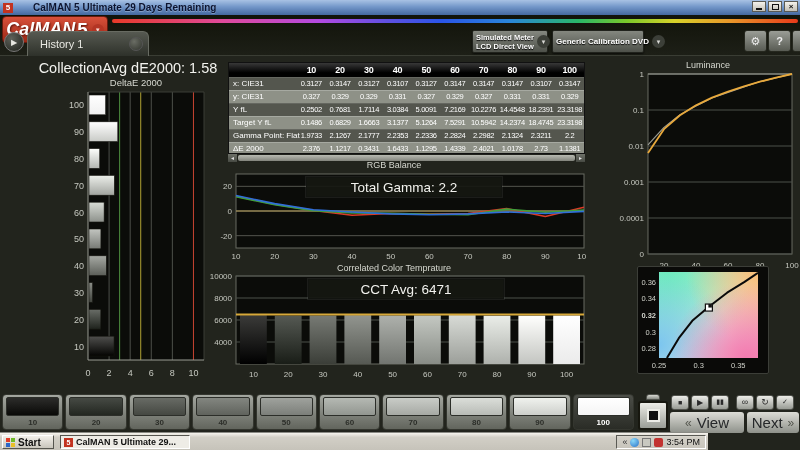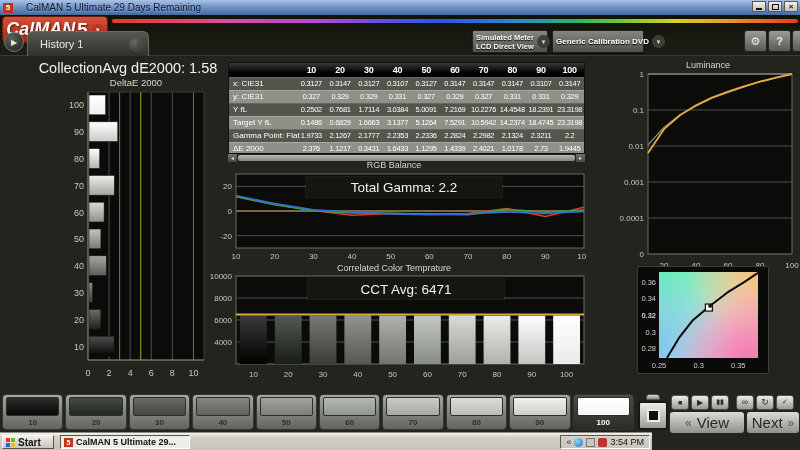--- a/index.html
+++ b/index.html
@@ -3,21 +3,21 @@
 <meta charset="utf-8">
 <style>
 *{margin:0;padding:0;box-sizing:border-box}
 html,body{background:#444}
 .screen{position:relative;width:800px;height:450px;overflow:hidden;font-family:"Liberation Sans",sans-serif;background:#22241d}
 .abs{position:absolute}
 svg{position:absolute;display:block}
 .tick{font-size:8px;fill:#c6c8c0;font-family:"Liberation Sans",sans-serif}
 
 .titlebar{position:absolute;left:0;top:0;width:800px;height:15px;background:linear-gradient(180deg,#a8c2e4,#7397c9 45%,#44689f);display:flex;align-items:center}
-.titletext{color:#0c1430;font-size:10px;font-weight:normal;padding-left:13px;text-shadow:0 1px 0 rgba(255,255,255,.25)}
+.titletext{color:#0c1430;font-size:10px;font-weight:bold;padding-left:20px;text-shadow:0 1px 0 rgba(255,255,255,.25)}
 .appicon{width:10px;height:10px;background:#c23320;color:#fff;font-size:8px;font-weight:bold;text-align:center;line-height:10px;margin-left:3px}
 .wbtn{width:14px;height:11px;background:linear-gradient(#f4f2ec,#c2bfb6);border:1px solid #5a5a54;display:flex;align-items:center;justify-content:center;color:#111;font-size:8px;line-height:1}
 
 .toolband{position:absolute;left:0;top:15px;width:800px;height:41px;background:linear-gradient(#111309,#1d1f17);border-bottom:1px solid #3a3d34}
 .ddl{position:absolute;top:30px;height:23px;background:linear-gradient(#84877f,#4e514a);border:1px solid #20221c;border-radius:2px;color:#fff;display:flex;align-items:center;box-shadow:0 1px 2px rgba(0,0,0,.6)}
 .ybar{width:3px;align-self:stretch;background:#ead84e;border-radius:2px 0 0 2px}
 .ddtext{flex:1;padding:16px 3px;font-size:7.5px;line-height:1.2;font-weight:bold;text-shadow:0 1px 1px #000;white-space:nowrap}
 .ddarrow{width:13px;height:13px;border-radius:50%;background:#3c3f38;color:#d8d8d4;font-size:6px;display:flex;align-items:center;justify-content:center;margin-right:3px;flex:none}
 .hbtn{position:absolute;top:30px;width:23px;height:22px;border-radius:3px;background:linear-gradient(#9a9d96,#585b53);border:1px solid #26281f;color:#eee;font-size:11px;display:flex;align-items:center;justify-content:center}
 .ctitle{position:absolute;color:#d6d8d0;font-size:9px;text-align:center}
@@ -38,21 +38,21 @@
 .patch{width:61.4px;height:36px;border-radius:4px;background:linear-gradient(#a4a7a0,#62655d);border:1px solid #34362f;padding:2px 3px;display:flex;flex-direction:column}
 .swatch{height:19px;border-radius:2px;border:1px solid #2c2e29}
 .plabel{text-align:center;font-size:8px;color:#2c2e29;margin-top:2px;font-weight:bold}
 .patch.sel{background:linear-gradient(#4c4e48,#2a2c26)}
 .patch.sel .plabel{color:#fff}
 
 .tbtn{width:18px;height:15px;border-radius:3px;background:linear-gradient(#ececE8,#989b94);border:1px solid #50524c;color:#2a2a2a;font-size:7px;display:flex;align-items:center;justify-content:center;flex:none}
 .navbtn{position:absolute;height:21px;border-radius:3px;background:linear-gradient(#dcdcd6,#8e918a);border:1px solid #46484
 2;color:#26282a;font-size:15px;display:flex;align-items:center;justify-content:center;gap:5px}
 
-.taskbar{position:absolute;left:0;top:432px;width:652px;height:18px;background:linear-gradient(#f6f4ee,#d2cfc6 25%,#c6c3ba);border-top:1px solid #8a8a84}
+.taskbar{position:absolute;left:0;top:432px;width:708px;height:18px;background:linear-gradient(#f6f4ee,#d2cfc6 25%,#c6c3ba);border-top:1px solid #8a8a84}
 .tray-sep{border:1px solid;border-color:#5a5a54 #fff #fff #5a5a54}
 .cielab{position:absolute;font-size:7.5px;color:#d0d2ca}
 </style>
 </head>
 <body>
 
 <div class="screen">
 
   <div class="titlebar">
     <span class="appicon">5</span>
@@ -278,21 +278,21 @@
         <div class="tlabel">ΔE 2000</div>
         <div class="tcell">2.376</div>
         <div class="tcell">1.1217</div>
         <div class="tcell">0.3431</div>
         <div class="tcell">1.6433</div>
         <div class="tcell">1.1295</div>
         <div class="tcell">1.4339</div>
         <div class="tcell">2.4021</div>
         <div class="tcell">1.0178</div>
         <div class="tcell">2.73</div>
-        <div class="tcell">1.9445</div>
+        <div class="tcell">1.1381</div>
       </div>
     </div>
   <div class="abs hscroll" style="left:228px;top:153px;width:357px">
     <div class="harrow">◄</div>
     <div class="hthumb"></div>
     <div class="harrow">►</div>
   </div>
 
   <div class="ctitle" style="left:202px;top:160px;width:384px">RGB Balance</div>
   <svg style="left:202px;top:170px" width="384" height="92" viewBox="0 0 384 92">

